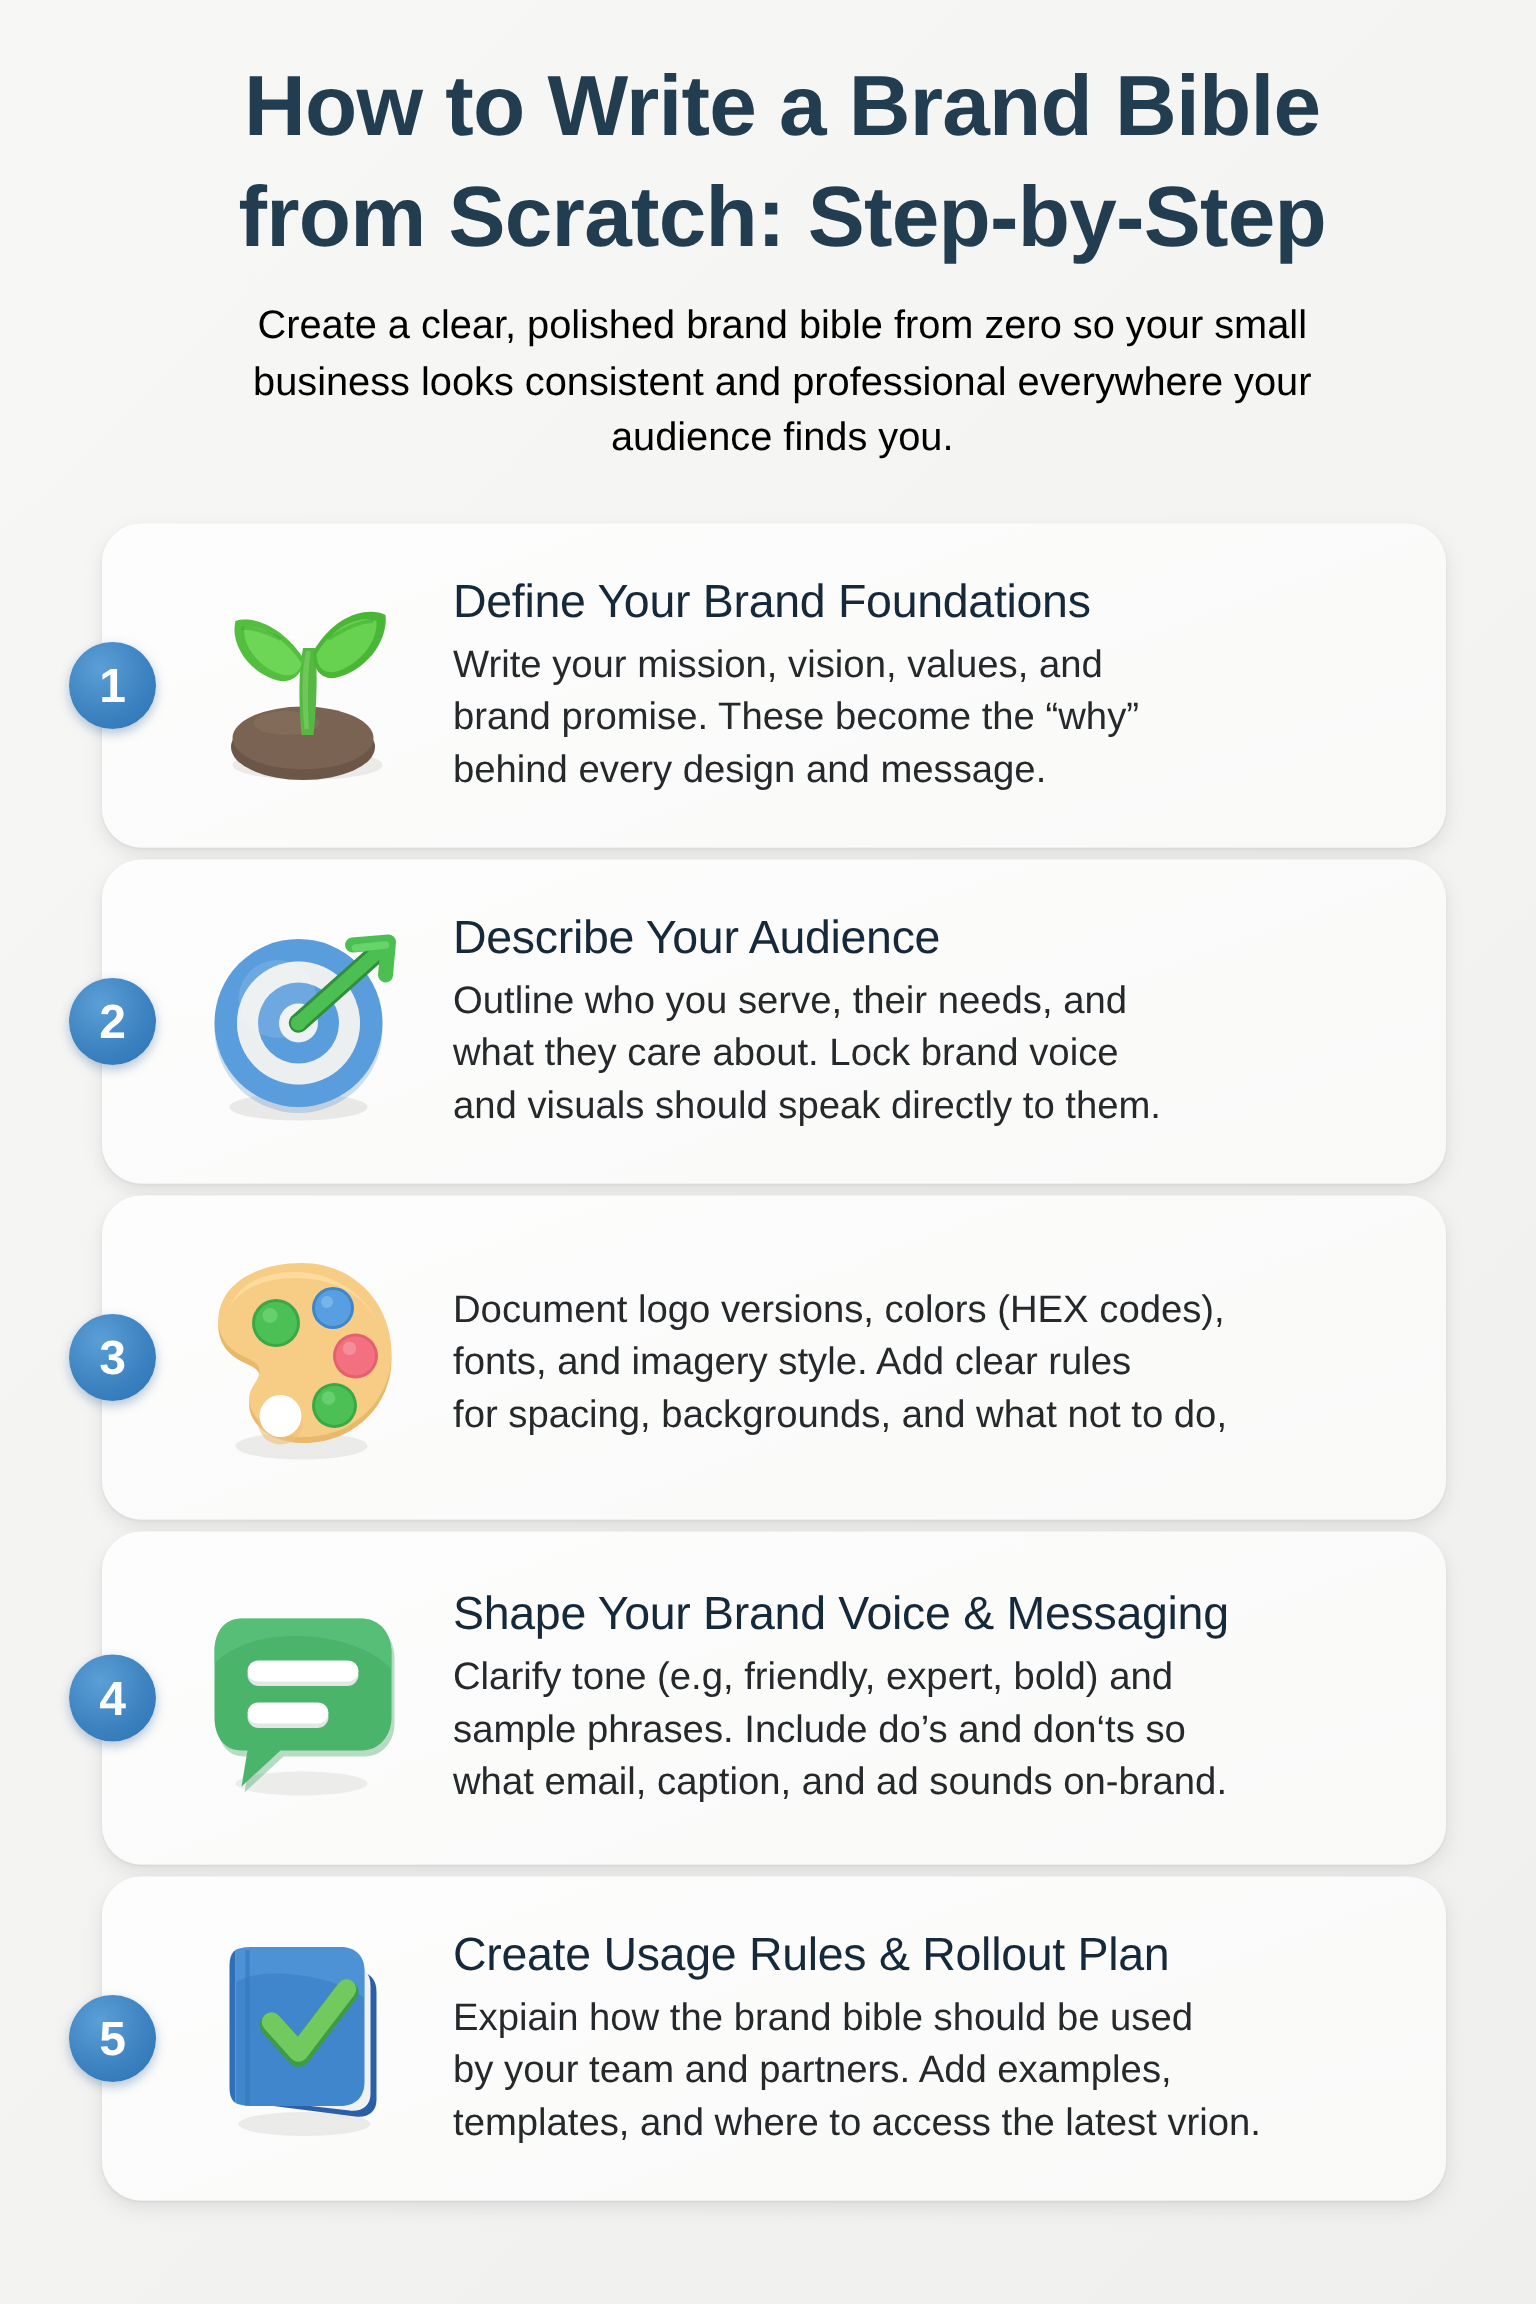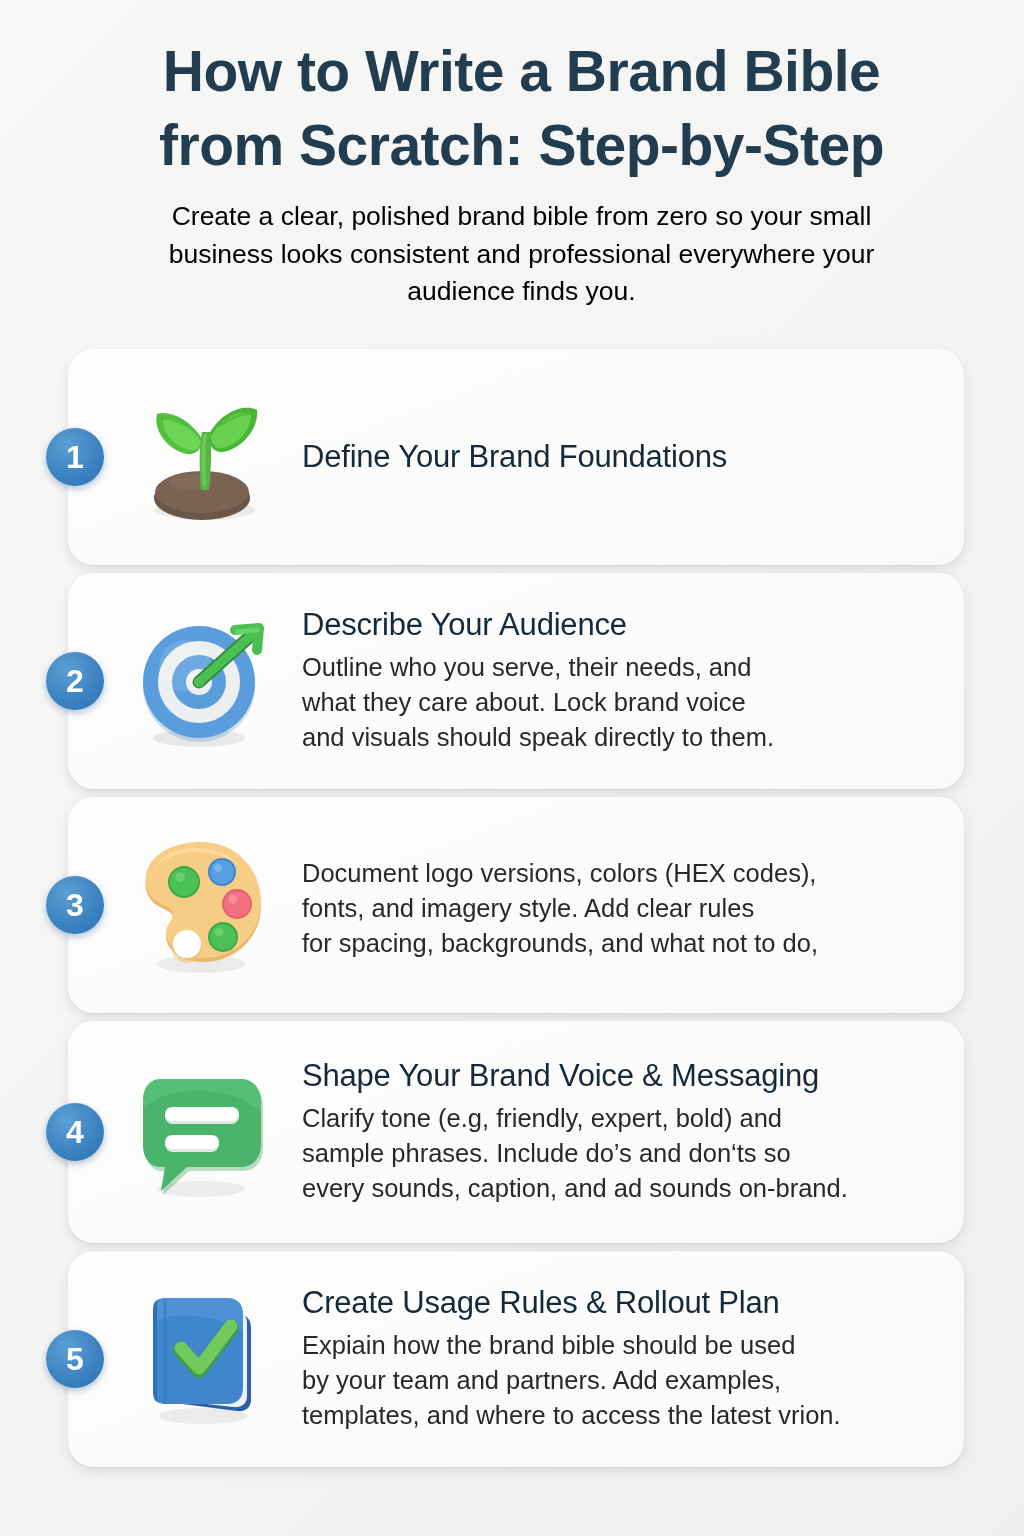--- a/index.html
+++ b/index.html
@@ -147,20 +147,23 @@
         <path d="M76 58 C62 36 42 28 30 32 C26 48 40 68 60 72 C68 73 74 68 76 58 Z" fill="#53bf3e"></path>
         <path d="M74 60 C62 42 46 34 36 36 C34 48 46 64 62 68 C69 69 73 66 74 60 Z" fill="#6ed657"></path>
         <path d="M82 52 C96 28 118 22 130 28 C132 46 116 66 96 70 C87 71 81 64 82 52 Z" fill="#49b636"></path>
         <path d="M84 54 C96 34 114 28 124 32 C125 46 112 62 96 66 C88 67 84 62 84 54 Z" fill="#66d24f"></path>
         <path d="M60 44 C48 38 40 36 34 37" stroke="#3fa32e" stroke-width="2.5" fill="none" opacity="0.45"></path>
         <path d="M92 44 C104 36 114 32 122 32" stroke="#3fa32e" stroke-width="2.5" fill="none" opacity="0.45"></path>
       </svg>
     </div>
     <div class="card-text">
       <div class="card-title">Define Your Brand Foundations</div>
+      <div class="card-body">Write your mission, vision, values, and
+brand promise. These become the “why”
+behind every design and message.</div>
     </div>
   </div>
 
   <div class="card card-2">
     <div class="badge">2</div>
     <div class="icon-wrap">
       <svg width="150" height="150" viewBox="0 0 150 150">
         <ellipse cx="72" cy="132" rx="46" ry="9" fill="#d9d9d7" opacity="0.55"></ellipse>
         <circle cx="72" cy="80" r="56" fill="#3f86c9" opacity="0.25"></circle>
         <circle cx="72" cy="76" r="56" fill="#5a9ddd"></circle>
@@ -231,21 +234,21 @@
         <rect x="38" y="52" width="74" height="15" rx="7.5" fill="#e2e6e4"></rect>
         <rect x="38" y="50" width="74" height="14" rx="7" fill="#ffffff"></rect>
         <rect x="38" y="80" width="54" height="15" rx="7.5" fill="#e2e6e4"></rect>
         <rect x="38" y="78" width="54" height="14" rx="7" fill="#ffffff"></rect>
       </svg>
     </div>
     <div class="card-text">
       <div class="card-title">Shape Your Brand Voice &amp; Messaging</div>
       <div class="card-body">Clarify tone (e.g, friendly, expert, bold) and
 sample phrases. Include do’s and don‘ts so
-every sounds, caption, and ad sounds on-brand.</div>
+what email, caption, and ad sounds on-brand.</div>
     </div>
   </div>
 
   <div class="card card-5">
     <div class="badge">5</div>
     <div class="icon-wrap">
       <svg width="150" height="150" viewBox="0 0 150 150">
         <ellipse cx="76" cy="132" rx="44" ry="8" fill="#d9d9d7" opacity="0.5"></ellipse>
         <path d="M40 20 L112 30 C120 31 124 36 124 44 L124 116 C124 124 118 128 110 127 L40 118 Z" fill="#2b5fa8"></path>
         <path d="M36 18 L108 26 C116 27 120 32 120 40 L120 112 C120 120 114 124 106 123 L36 115 Z" fill="#f0f1f3"></path>

